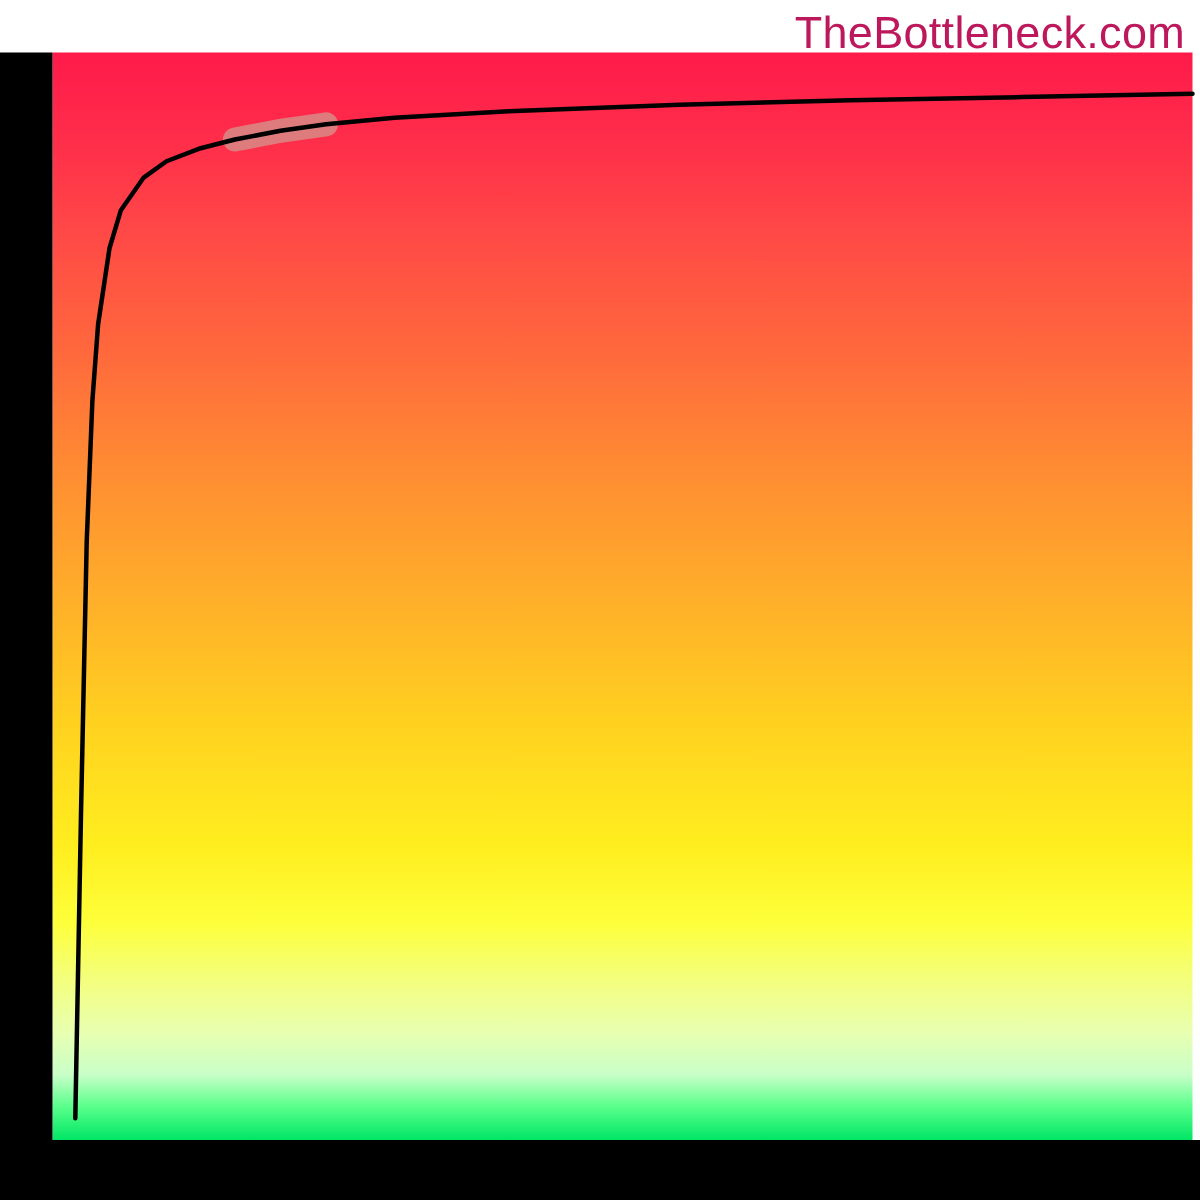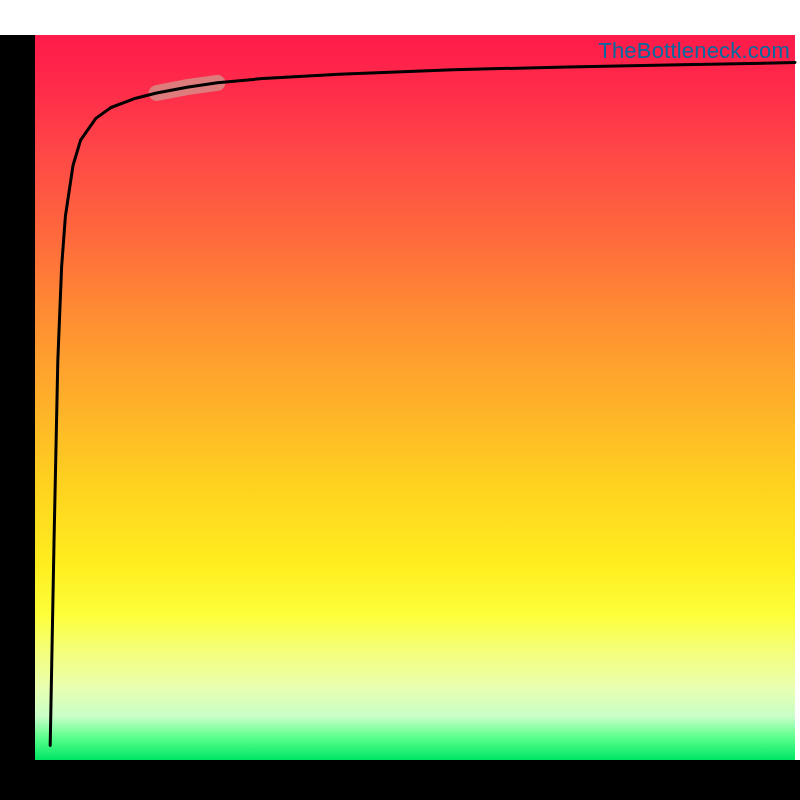--- a/index.html
+++ b/index.html
@@ -8,26 +8,25 @@
     height: 800px;
     background: #fff;
     font-family: Arial, Helvetica, sans-serif;
     position: relative;
     overflow: hidden;
   }
   .watermark {
     position: absolute;
     top: 6px;
     right: 10px;
-    font-size: 22px;
-    color: #0369a1;
+    font-size: 30px;
+    color: #be185d;
     font-weight: 400;
     letter-spacing: 0.2px;
     z-index: 10;
-    margin-top: 32px;
   }
   .frame {
     position: absolute;
     left: 0;
     top: 0;
     width: 800px;
     height: 800px;
   }
   .plot-area {
     position: absolute;

